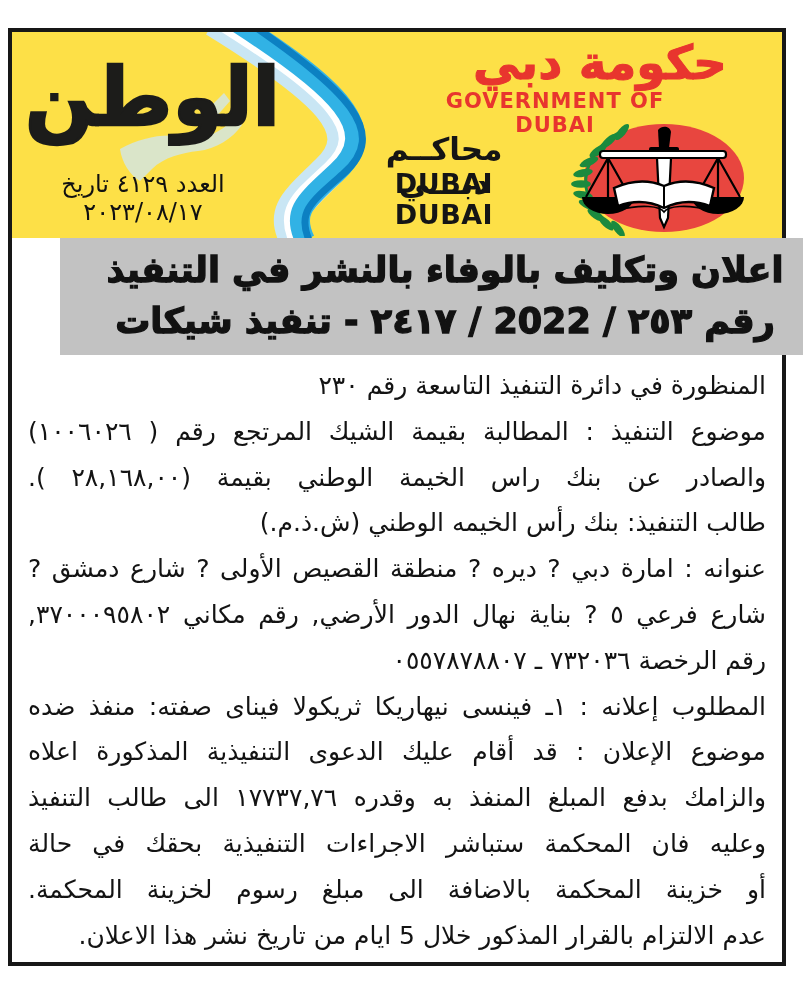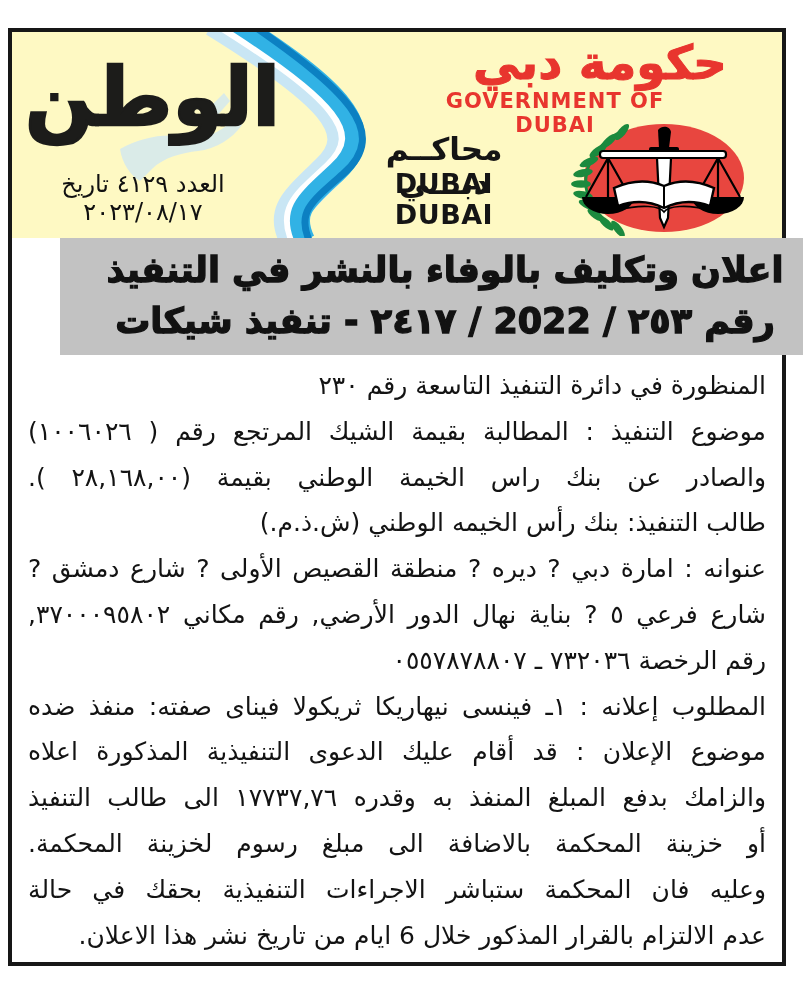--- a/index.html
+++ b/index.html
@@ -2,21 +2,21 @@
 <html lang="ar"><head>
 <meta charset="utf-8">
 <style>
   html,body{margin:0;padding:0;background:#fff;}
   .page{position:relative;width:803px;height:998px;background:#fff;overflow:hidden;
         font-family:"DejaVu Sans",sans-serif;}
   .frame{position:absolute;left:8px;top:28px;width:778px;height:938px;
          border:4px solid #171717;background:#fff;box-sizing:border-box;}
 
   
-  .masthead{position:absolute;left:0;top:0;width:100%;height:206px;background:#fef9c3;overflow:hidden;}
+  .masthead{position:absolute;left:0;top:0;width:100%;height:206px;background:#fde047;overflow:hidden;}
   .map-wm{position:absolute;left:100px;top:55px;width:170px;height:110px;opacity:.75;}
   .swoosh{position:absolute;left:173px;top:-4px;width:196px;height:212px;}
   .paper-name{position:absolute;left:38px;top:26px;width:230px;text-align:center;
               direction:rtl;font-size:80px;font-weight:900;color:#1c1c1a;
               -webkit-text-stroke:2.5px #1c1c1a;line-height:1;}
   .issue{position:absolute;left:6px;top:138px;width:250px;text-align:center;direction:rtl;
          font-size:24px;color:#111;}
   .gov-ar{position:absolute;left:428px;top:0px;width:320px;text-align:center;direction:rtl;
           font-size:47px;font-weight:700;color:#e8352e;-webkit-text-stroke:1px #e8352e;line-height:1.3;}
   .gov-en{position:absolute;left:393px;top:57px;width:300px;text-align:center;
@@ -112,19 +112,19 @@
       <div class="ln">المنظورة في دائرة التنفيذ التاسعة رقم ٢٣٠</div>
       <div class="ln j">موضوع التنفيذ : المطالبة بقيمة الشيك المرتجع رقم ( ١٠٠٦٠٢٦)</div>
       <div class="ln j">والصادر عن بنك راس الخيمة الوطني بقيمة (٢٨,١٦٨,٠٠ ).</div>
       <div class="ln">طالب التنفيذ: بنك رأس الخيمه الوطني (ش.ذ.م.)</div>
       <div class="ln j">عنوانه : امارة دبي ? ديره ? منطقة القصيص الأولى ? شارع دمشق ?</div>
       <div class="ln j">شارع فرعي ٥ ? بناية نهال الدور الأرضي, رقم مكاني ٣٧٠٠٠٩٥٨٠٢,</div>
       <div class="ln">رقم الرخصة ٧٣٢٠٣٦ ـ ٠٥٥٧٨٧٨٨٠٧</div>
       <div class="ln j">المطلوب إعلانه : ١ـ فينسى نيهاريكا ثريكولا فيناى صفته: منفذ ضده</div>
       <div class="ln j">موضوع الإعلان : قد أقام عليك الدعوى التنفيذية المذكورة اعلاه</div>
       <div class="ln j">والزامك بدفع المبلغ المنفذ به وقدره ١٧٧٣٧,٧٦ الى طالب التنفيذ</div>
+      <div class="ln j">وعليه فان المحكمة ستباشر الاجراءات التنفيذية بحقك في حالة</div>
       <div class="ln j">أو خزينة المحكمة بالاضافة الى مبلغ رسوم لخزينة المحكمة.</div>
-      <div class="ln j">وعليه فان المحكمة ستباشر الاجراءات التنفيذية بحقك في حالة</div>
-      <div class="ln">عدم الالتزام بالقرار المذكور خلال 6 ايام من تاريخ نشر هذا الاعلان.</div>
+      <div class="ln">عدم الالتزام بالقرار المذكور خلال 5 ايام من تاريخ نشر هذا الاعلان.</div>
     </div>
 
   </div>
 </div>
 
 </body></html>

